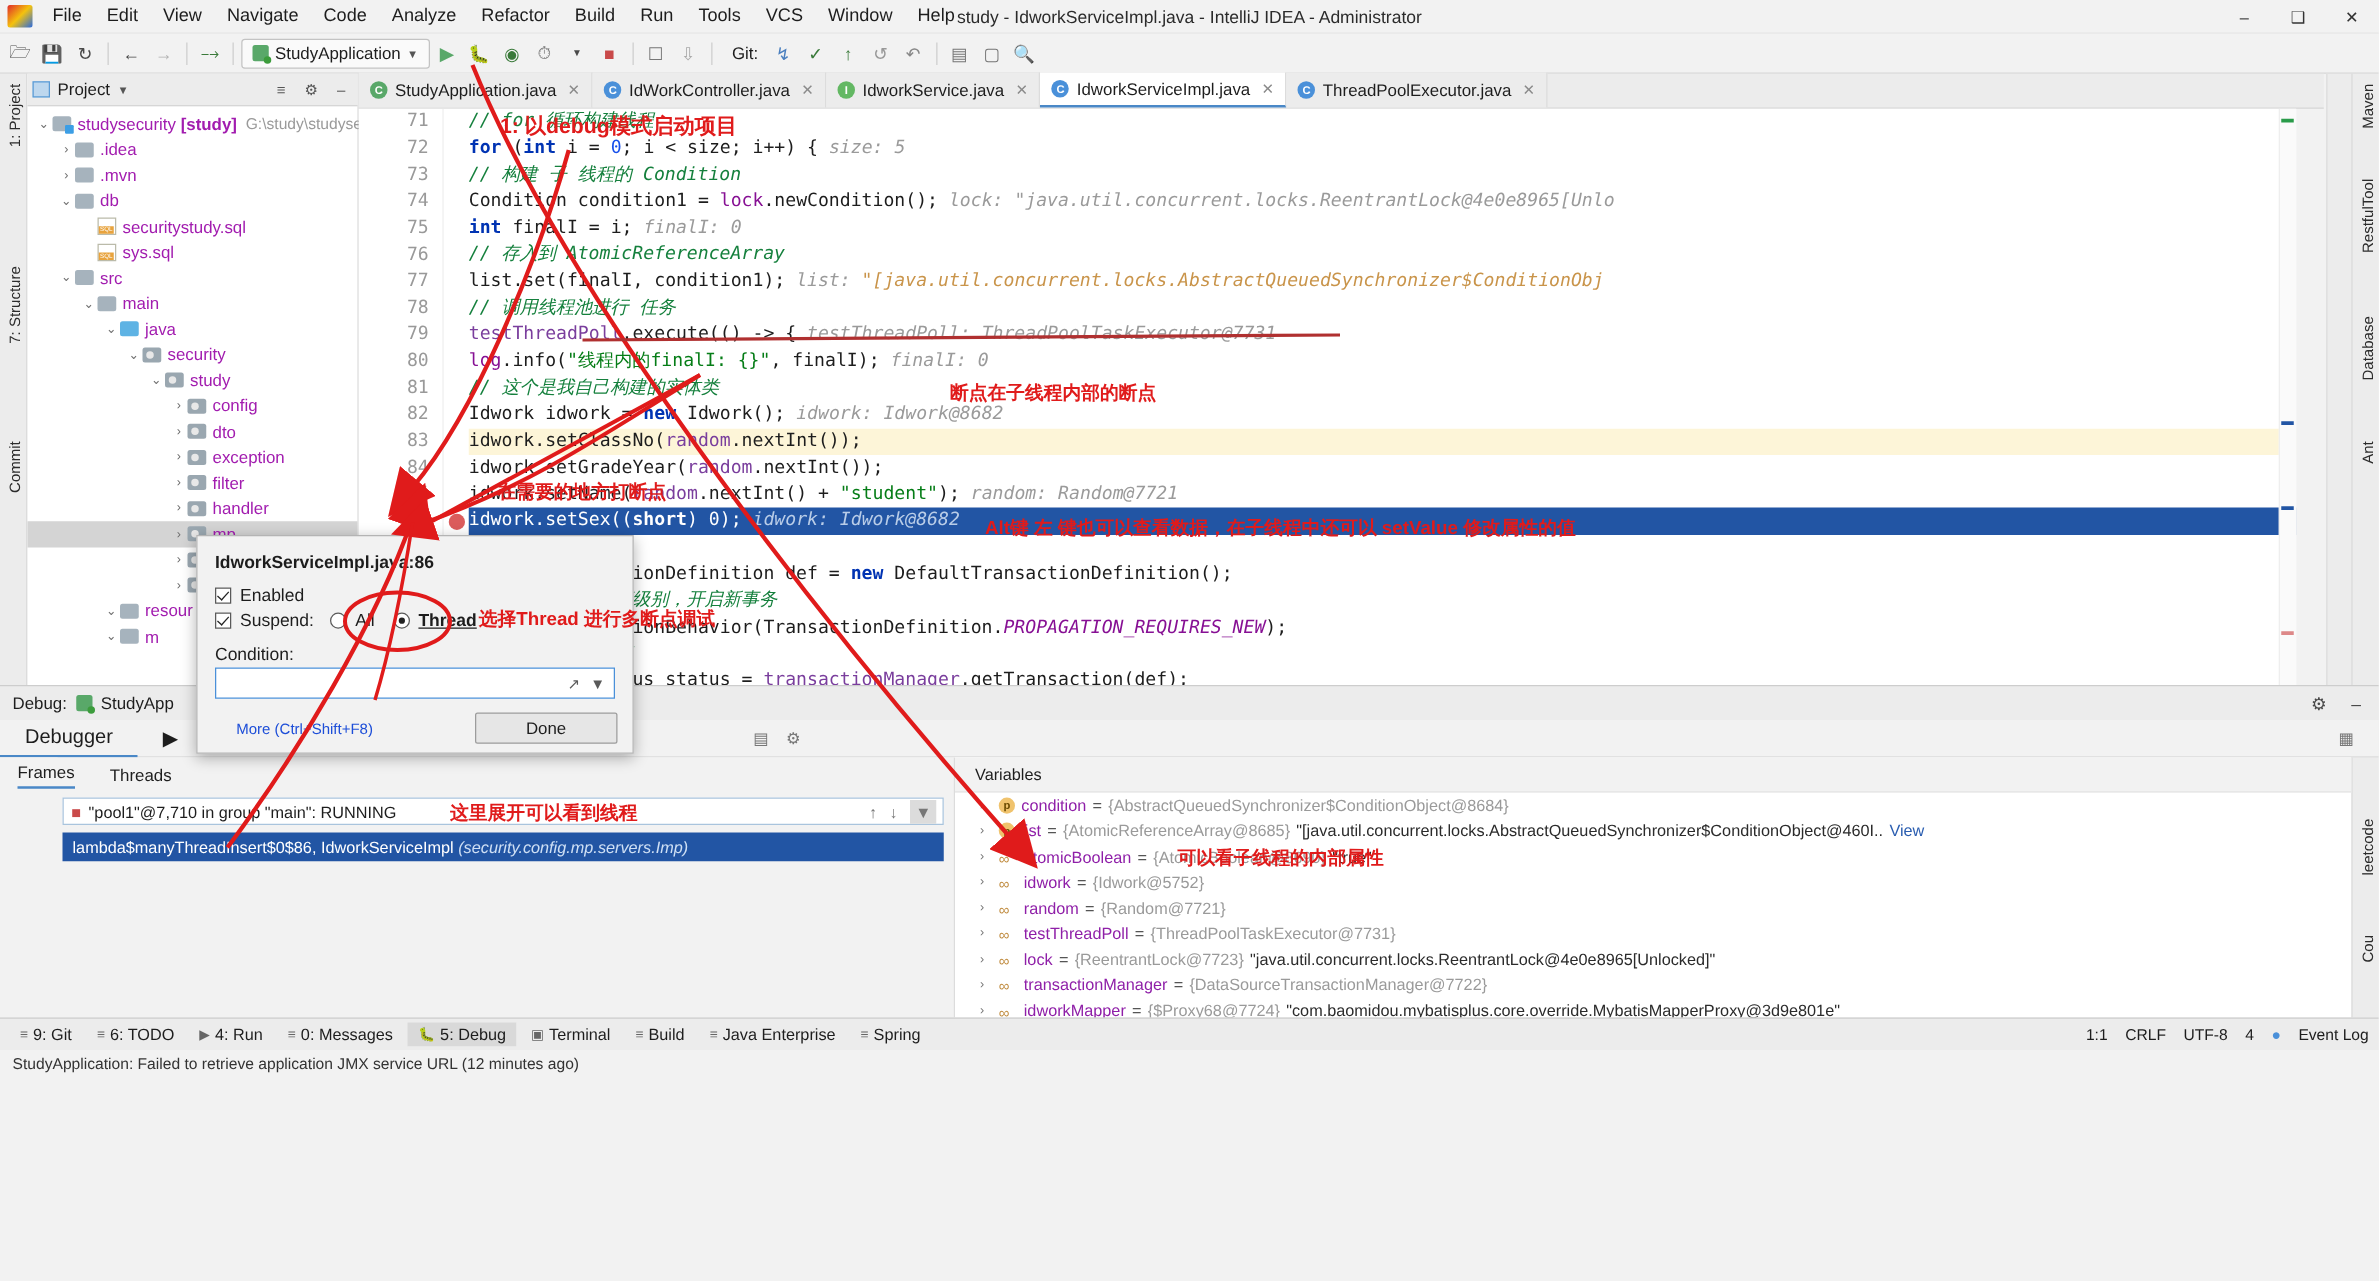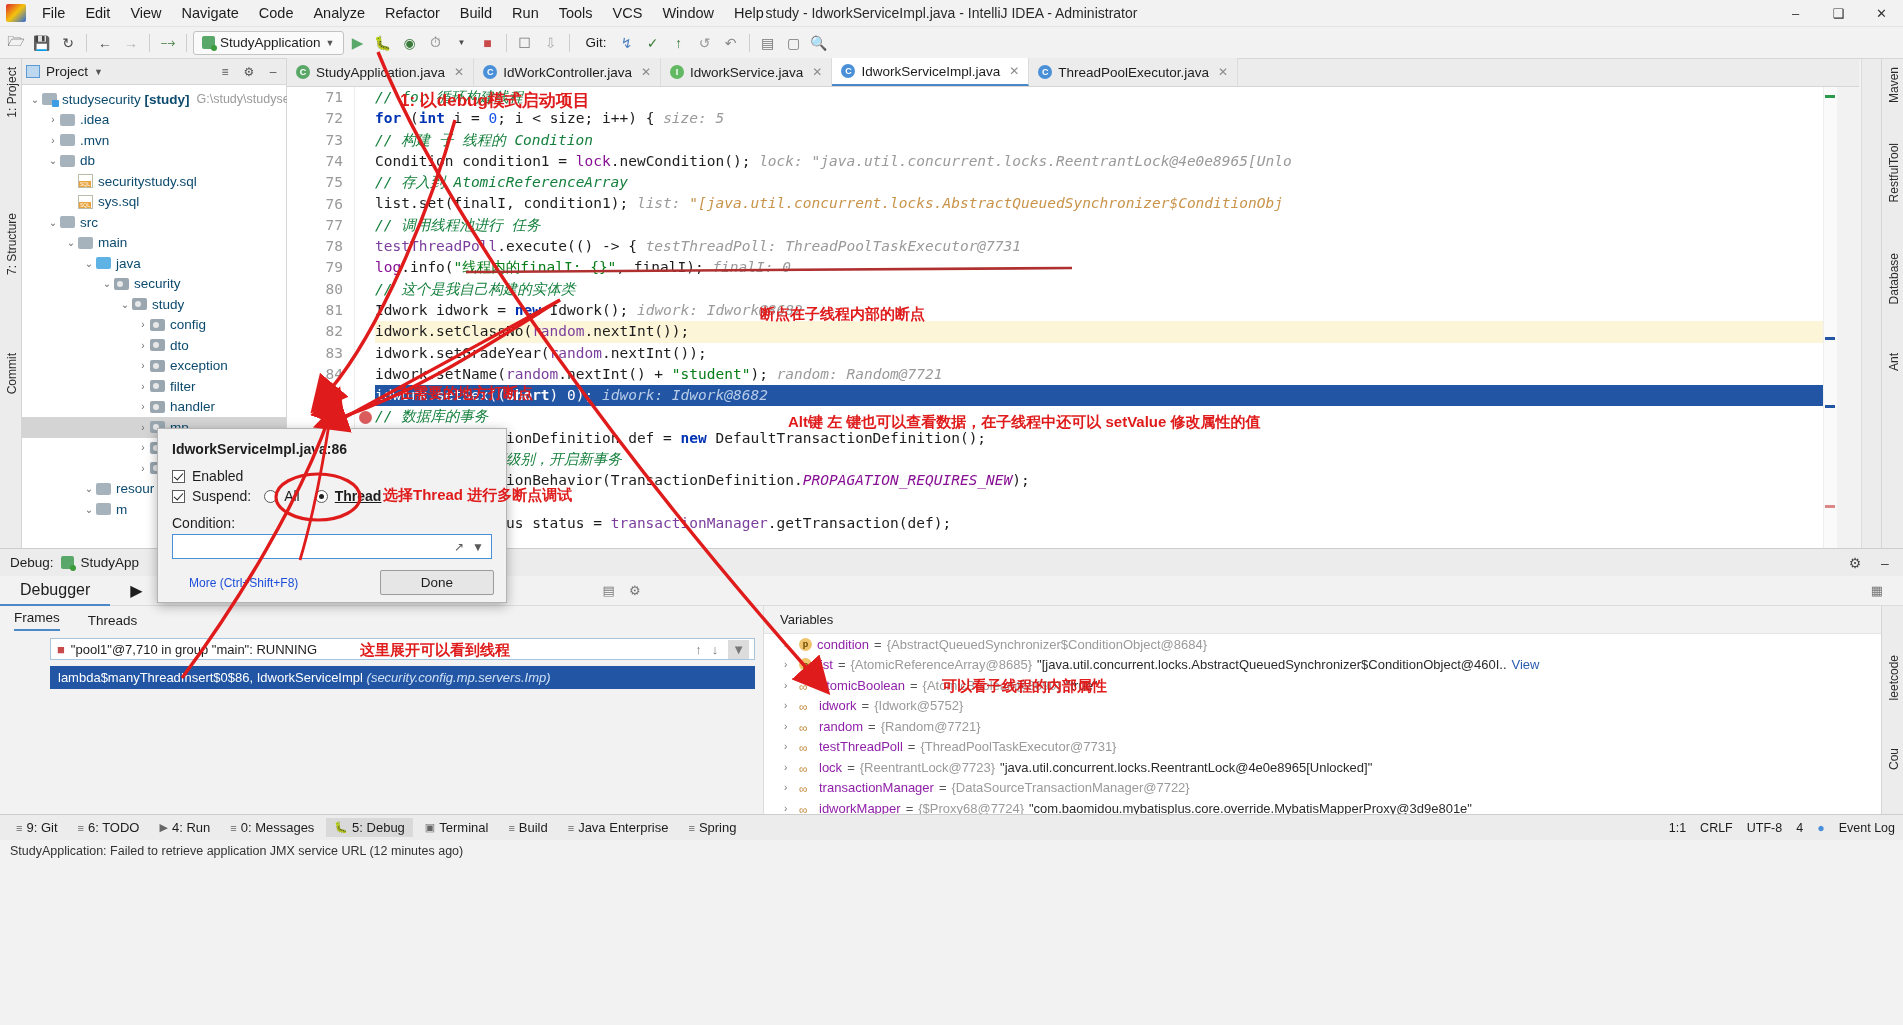--- a/index.html
+++ b/index.html
@@ -82,21 +82,21 @@
   .tnode { display:flex; align-items:center; height:20.5px; padding-left:6px; white-space:nowrap; }
   .tnode.sel { background:#d4d4d4; }
   .twist { width:14px; text-align:center; color:#6e6e6e; font-size:10px; flex:none;}
   .tfolder { width:15px; height:12px; background:#a6b3bd; border-radius:2px 2px 2px 2px; margin-right:5px; flex:none; position:relative;}
   .tfolder.blue { background:#5eb3e4; }
   .tfolder.srcpkg { background:#9aa7b0; }
   .tfolder.srcpkg:after{content:"";position:absolute;left:3px;top:3px;width:6px;height:6px;background:#e8e8e8;border-radius:50%;}
   .tfolder.proj:after{content:"";position:absolute;right:-2px;bottom:-2px;width:7px;height:7px;background:#3c9ee5;border-radius:1px;}
   .sqlicon { width:15px;height:14px;margin-right:5px;flex:none; background:#fff; border:1px solid #bba; position:relative;}
   .sqlicon:after{content:"SQL";position:absolute;left:0;bottom:0;font-size:5px;background:#e8a33d;color:#fff;padding:0 1px;line-height:6px;}
-  .tlabel { color:#0c4a6e; }
+  .tlabel { color:#a21caf; }
   .tpath { color:#9a9a9a; margin-left:7px; font-size:12.5px; }
 
   
   .tabs {
     position:absolute; left:287px; top:59px; width:1572px; height:28px;
     background:#ececec; display:flex; align-items:flex-end; border-bottom:1px solid #d6d6d6;
   }
   .tab { height:28px; display:flex; align-items:center; gap:6px;
     padding:0 9px; font-size:13.5px; background:#ececec; border-right:1px solid #dcdcdc; white-space:nowrap;}
   .tab.active { background:#fff; border-bottom:2px solid #4a88c7; }
@@ -456,20 +456,21 @@
     </div>
 
   <div class="editor">
     <div class="gutter"></div>
     <div class="gutter2"></div>
     <div class="code-area" id="code-area">
         <div class="cl">        <span class="cmt">// for 循环构建线程</span></div>
         <div class="cl">        <span class="kw">for</span> (<span class="kw">int</span> i = <span class="num">0</span>; i &lt; size; i++) {   <span class="hint">size: 5</span></div>
         <div class="cl">            <span class="cmt">// 构建 子 线程的 Condition</span></div>
         <div class="cl">            Condition condition1 = <span class="fld">lock</span>.newCondition();   <span class="hint">lock: "java.util.concurrent.locks.ReentrantLock@4e0e8965[Unlo</span></div>
+        <div class="cl">            <span class="kw">int</span> finalI = i;   <span class="hint">finalI: 0</span></div>
         <div class="cl">            <span class="cmt">// 存入到 AtomicReferenceArray</span></div>
         <div class="cl">            list.set(finalI, condition1);   <span class="hint">list: </span><span class="hintstr">"[java.util.concurrent.locks.AbstractQueuedSynchronizer$ConditionObj</span></div>
         <div class="cl">            <span class="cmt">// 调用线程池进行 任务</span></div>
         <div class="cl">            <span class="meth">testThreadPoll</span>.execute(() -&gt; {   <span class="hint">testThreadPoll: ThreadPoolTaskExecutor@7731</span></div>
         <div class="cl">                <span class="fld">log</span>.info(<span class="str">"线程内的finalI: {}"</span>, finalI);   <span class="hint">finalI: 0</span></div>
         <div class="cl">                <span class="cmt">// 这个是我自己构建的实体类</span></div>
         <div class="cl">                Idwork idwork = <span class="kw">new</span> Idwork();   <span class="hint">idwork: Idwork@8682</span></div>
         <div class="cl row-exec">                idwork.setClassNo(<span class="meth">random</span>.nextInt());</div>
         <div class="cl">                idwork.setGradeYear(<span class="meth">random</span>.nextInt());</div>
         <div class="cl">                idwork.setName(<span class="meth">random</span>.nextInt() + <span class="str">"student"</span>);   <span class="hint">random: Random@7721</span></div>

